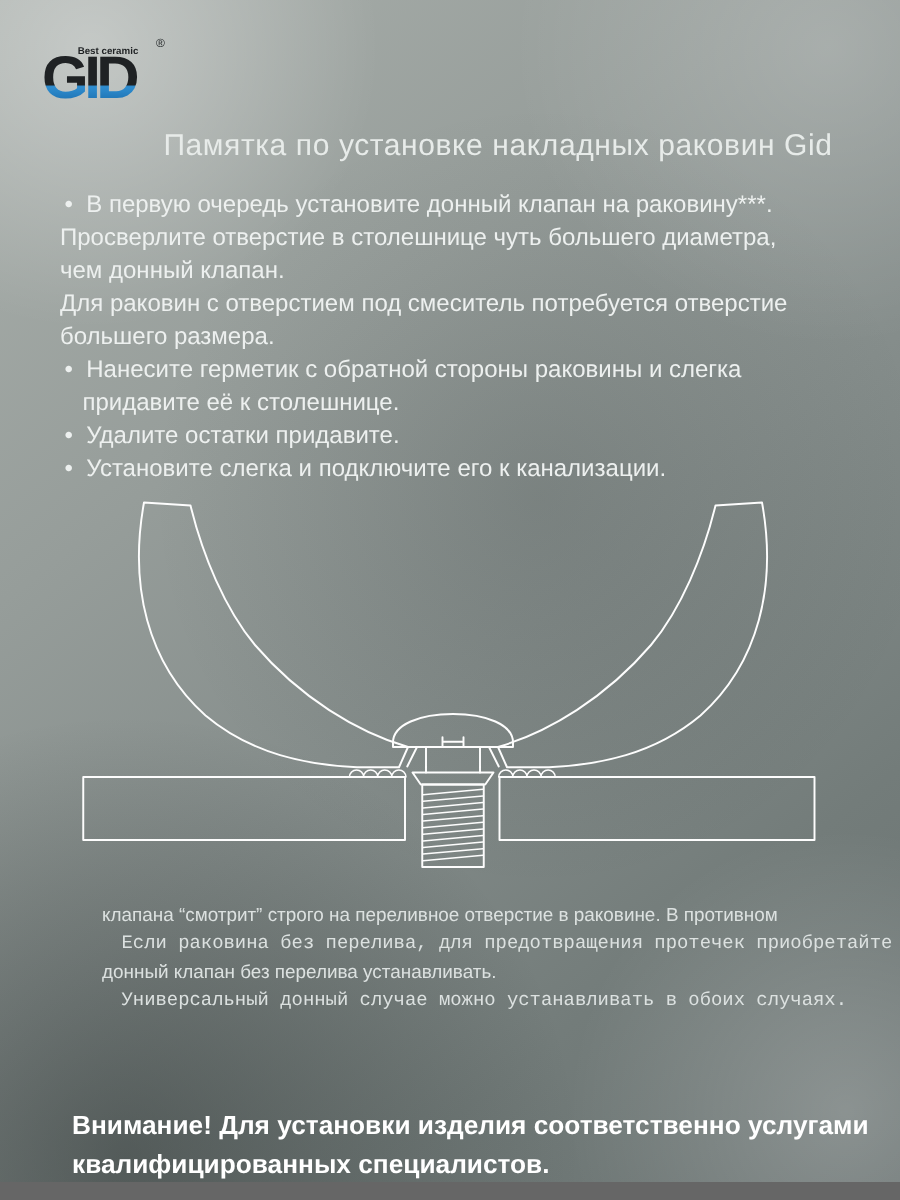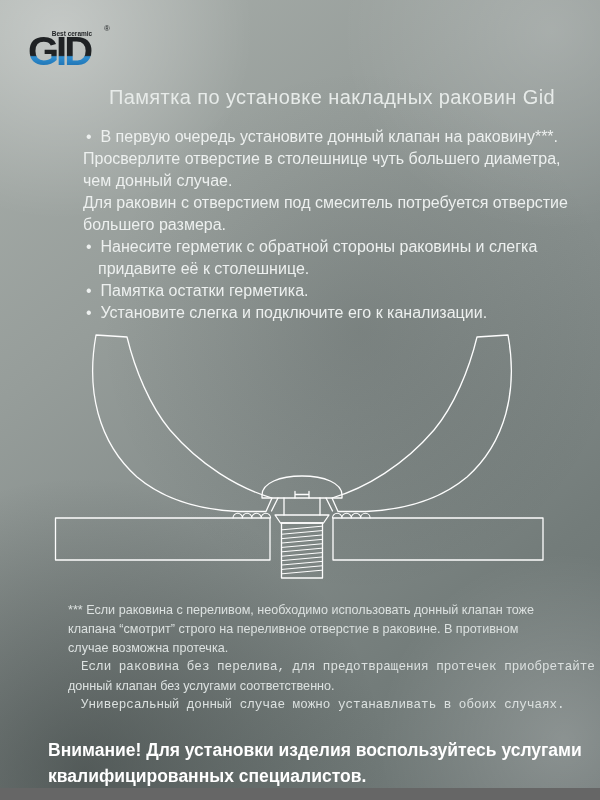--- a/index.html
+++ b/index.html
@@ -11,21 +11,21 @@
       radial-gradient(50% 36% at 92% 4%, rgba(255,255,255,0.20), rgba(255,255,255,0) 70%),
       radial-gradient(44% 34% at 94% 94%, rgba(255,255,255,0.22), rgba(255,255,255,0) 70%),
       radial-gradient(70% 52% at 14% 98%, rgba(16,22,22,0.38), rgba(16,22,22,0) 72%),
       radial-gradient(60% 46% at 60% 42%, rgba(28,36,36,0.14), rgba(0,0,0,0) 72%),
       linear-gradient(142deg,#aab0ac 0%,#969d9a 32%,#858d8b 55%,#737c7a 78%,#687170 100%);
   }
   .abs{position:absolute;}
   #logo{left:28px;top:22px;width:88px;height:48px;}
   #title{left:0;top:86px;width:600px;text-align:center;font-size:20px;letter-spacing:.4px;color:#e7ebe9;padding-left:32px;}
   #instructions{left:40px;top:126px;width:540px;}
-  .ln{white-space:pre;font-size:16px;line-height:22px;color:#edf0ef;margin-left:43px;}
+  .ln{white-space:pre;font-size:16px;line-height:22px;color:#edf0ef;}
   .ln.b{padding-left:3px;}
   .ln.ci{padding-left:15px;}
   #diagram{left:0;top:332px;width:600px;height:260px;}
   #footnote{left:68px;top:601px;width:505px;}
   .fl{white-space:pre;font-size:12.6px;line-height:19px;color:#dce1e0;}
   .fl.ind{padding-left:13px;font-family:Liberation Mono, monospace;}
   #warning{left:48px;top:737px;width:520px;}
   .wl{white-space:pre;font-size:17.5px;line-height:26px;font-weight:bold;color:#ffffff;}
 </style>
 </head>
@@ -45,26 +45,26 @@
     <text x="0" y="43" font-size="40" font-weight="bold" letter-spacing="-3" fill="url(#waterGrad)">GID</text>
     <text x="44" y="14" font-size="6.5" font-weight="bold" text-anchor="middle" fill="#1f2224">Best ceramic</text>
     <text x="76" y="9" font-size="8" fill="#1f2224">®</text>
   </svg>
 
   <div id="title" class="abs">Памятка по установке накладных раковин Gid</div>
 
   <div id="instructions" class="abs">
     <div class="ln b">•  В первую очередь установите донный клапан на раковину***.</div>
     <div class="ln c">Просверлите отверстие в столешнице чуть большего диаметра,</div>
-    <div class="ln c">чем донный случае.</div>
+    <div class="ln c">чем донный клапан.</div>
     <div class="ln c">Для раковин с отверстием под смеситель потребуется отверстие</div>
     <div class="ln c">большего размера.</div>
     <div class="ln b">•  Нанесите герметик с обратной стороны раковины и слегка</div>
     <div class="ln ci">придавите её к столешнице.</div>
-    <div class="ln b">•  Памятка остатки герметика.</div>
+    <div class="ln b">•  Удалите остатки придавите.</div>
     <div class="ln b">•  Установите слегка и подключите его к канализации.</div>
   </div>
 
   <svg id="diagram" class="abs" viewBox="0 0 600 260">
     <g fill="none" stroke="#fdfdfd" stroke-width="1.3" stroke-linejoin="round" stroke-linecap="round">
 
       <rect x="55.5" y="186" width="214.5" height="42"></rect>
       <rect x="333" y="186" width="210" height="42"></rect>
 
       <path d="
@@ -99,26 +99,24 @@
         M282 211 L322 207.4 M282 215.4 L322 211.8 M282 219.8 L322 216.2
         M282 224.2 L322 220.6 M282 228.6 L322 225 M282 233 L322 229.4
         M282 237.4 L322 233.8 M282 241.8 L322 238.2"></path>
 
       <path stroke-width="1.1" d="M 233 186 a4.7 4.7 0 0 1 9.4 0 a4.7 4.7 0 0 1 9.4 0 a4.7 4.7 0 0 1 9.4 0 a4.7 4.7 0 0 1 9.4 0"></path>
       <path stroke-width="1.1" d="M 332.5 186 a4.7 4.7 0 0 1 9.4 0 a4.7 4.7 0 0 1 9.4 0 a4.7 4.7 0 0 1 9.4 0 a4.7 4.7 0 0 1 9.4 0"></path>
     </g>
   </svg>
 
   <div id="footnote" class="abs">
-    <div class="fl">*** Если раковина с переливом, необходимо использовать донный клапан тоже</div>
     <div class="fl">клапана “смотрит” строго на переливное отверстие в раковине. В противном</div>
-    <div class="fl">случае возможна протечка.</div>
     <div class="fl ind">Если раковина без перелива, для предотвращения протечек приобретайте</div>
-    <div class="fl">донный клапан без услугами соответственно.</div>
+    <div class="fl">донный клапан без перелива устанавливать.</div>
     <div class="fl ind">Универсальный донный случае можно устанавливать в обоих случаях.</div>
   </div>
 
   <div id="warning" class="abs">
-    <div class="wl">Внимание! Для установки изделия воспользуйтесь услугами</div>
+    <div class="wl">Внимание! Для установки изделия соответственно услугами</div>
     <div class="wl">квалифицированных специалистов.</div>
   </div>
 
 </div>
 
 </body></html>

